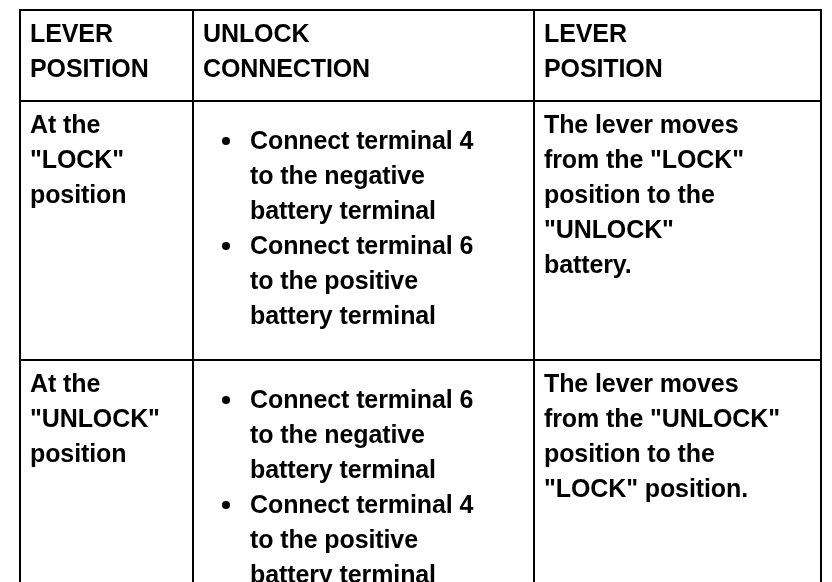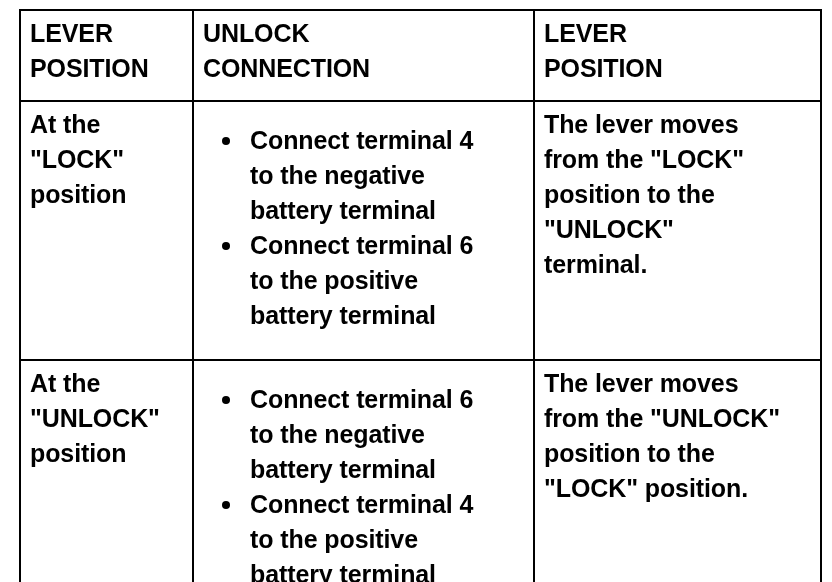--- a/index.html
+++ b/index.html
@@ -156,21 +156,21 @@
               </li>
             </ul>
           </div>
         </td>
         <td class="rowcell-1">
           <div class="cellpad">
             <span class="txt-line">The lever moves</span>
             <span class="txt-line">from the "LOCK"</span>
             <span class="txt-line">position to the</span>
             <span class="txt-line">"UNLOCK"</span>
-            <span class="txt-line">terminal.</span>
+            <span class="txt-line">battery.</span>
           </div>
         </td>
       </tr>
 
       <tr class="row-body">
         <td class="rowcell-2">
           <div class="cellpad">
             <span class="txt-line">At the</span>
             <span class="txt-line">"UNLOCK"</span>
             <span class="txt-line">position</span>

